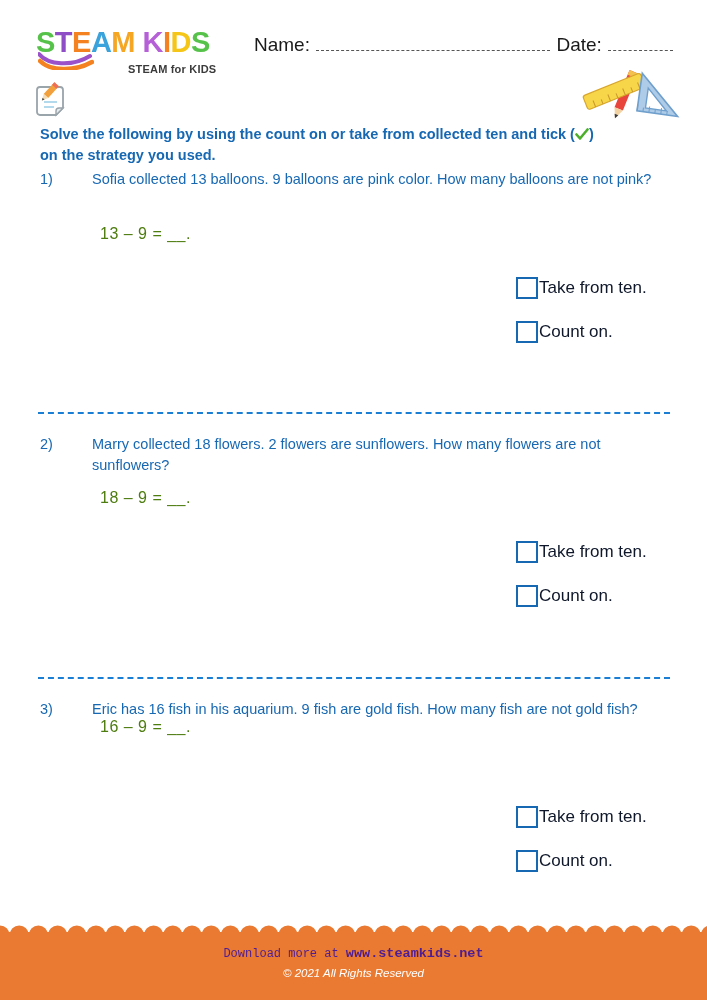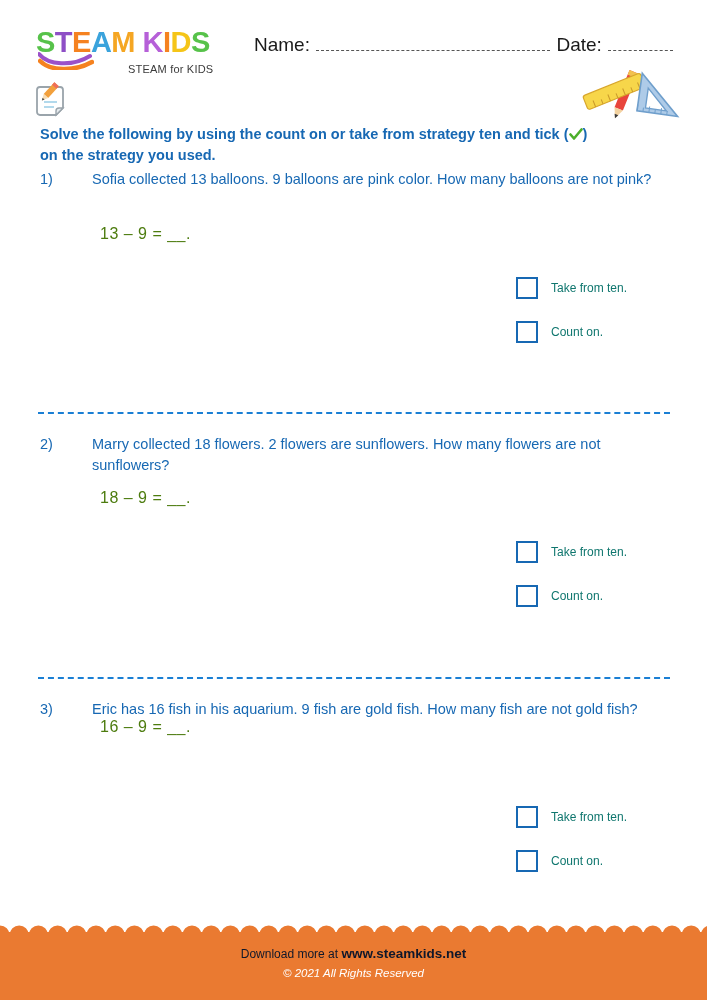--- a/index.html
+++ b/index.html
@@ -46,21 +46,21 @@
     left: 2px;
     top: 20px;
     width: 56px;
     height: 22px;
   }
   .logo-sub {
     position: relative;
     margin-top: 6px;
     margin-left: 44px;
     font-size: 11px;
-    font-weight: normal;
+    font-weight: bold;
     color: #3b3b3b;
     letter-spacing: 0.2px;
     padding-left: 48px;
   }
 
   .namedate {
     position: absolute;
     left: 218px;
     top: 6px;
     right: 0;
@@ -150,23 +150,23 @@
   }
   .opt-box {
     width: 22px;
     height: 22px;
     border: 2px solid #1768b3;
     box-sizing: border-box;
     background: #ffffff;
     flex: none;
   }
   .opt-label {
-    margin-left: 13px;
-    font-size: 12px;
-    color: #0f766e;
+    margin-left: 1px;
+    font-size: 17px;
+    color: #0f172a;
     white-space: nowrap;
   }
 
   
   .separator {
     position: absolute;
     left: 38px;
     width: 632px;
     height: 0;
     border-top: 2px dashed #1a7fd4;
@@ -193,22 +193,23 @@
     position: absolute;
     left: 0;
     top: 0;
     width: 100%;
     text-align: center;
     padding-top: 12px;
     box-sizing: border-box;
   }
   .footer-line1 {
     font-size: 12px;
-    color: #0f172a;
+    color: #4c1d95;
     line-height: 1.5;
+    font-family: Liberation Mono, monospace;
   }
   .footer-line1 .strong {
     font-weight: bold;
     font-size: 13.5px;
   }
   .footer-line2 {
     font-size: 11.5px;
     color: #ffffff;
     font-style: italic;
     margin-top: 3px;
@@ -285,21 +286,21 @@
       <g transform="rotate(42 14 11)">
         <rect x="10" y="0" width="6" height="16" fill="#f2a03c"></rect>
         <rect x="10" y="0" width="6" height="3.5" fill="#ef6e5a"></rect>
         <polygon points="10,16 16,16 13,22" fill="#f6dcb4"></polygon>
         <polygon points="11.6,19.5 14.4,19.5 13,22" fill="#4a4a4a"></polygon>
       </g>
     </svg>
   </div>
 
   <div class="instructions">
-    <span>Solve the following by using the count on or take from strategy ten and tick (</span><svg class="tickmark" viewBox="0 0 14 13">
+    <span>Solve the following by using the count on or take from collected ten and tick (</span><svg class="tickmark" viewBox="0 0 14 13">
         <path d="M1.5 6.5 L5 10.5 L12.5 1.5" stroke="#4caf2a" stroke-width="2.6" fill="none" stroke-linecap="round" stroke-linejoin="round"></path>
       </svg><span>)</span>
     <div>on the strategy you used.</div>
   </div>
 
   <div class="q-block" style="top:0;">
     <div class="q-text" style="top:169px;">
       <span class="q-num">1)</span>
       <span class="q-body">Sofia collected 13 balloons. 9 balloons are pink color. How many balloons are not pink?</span>
     </div>

